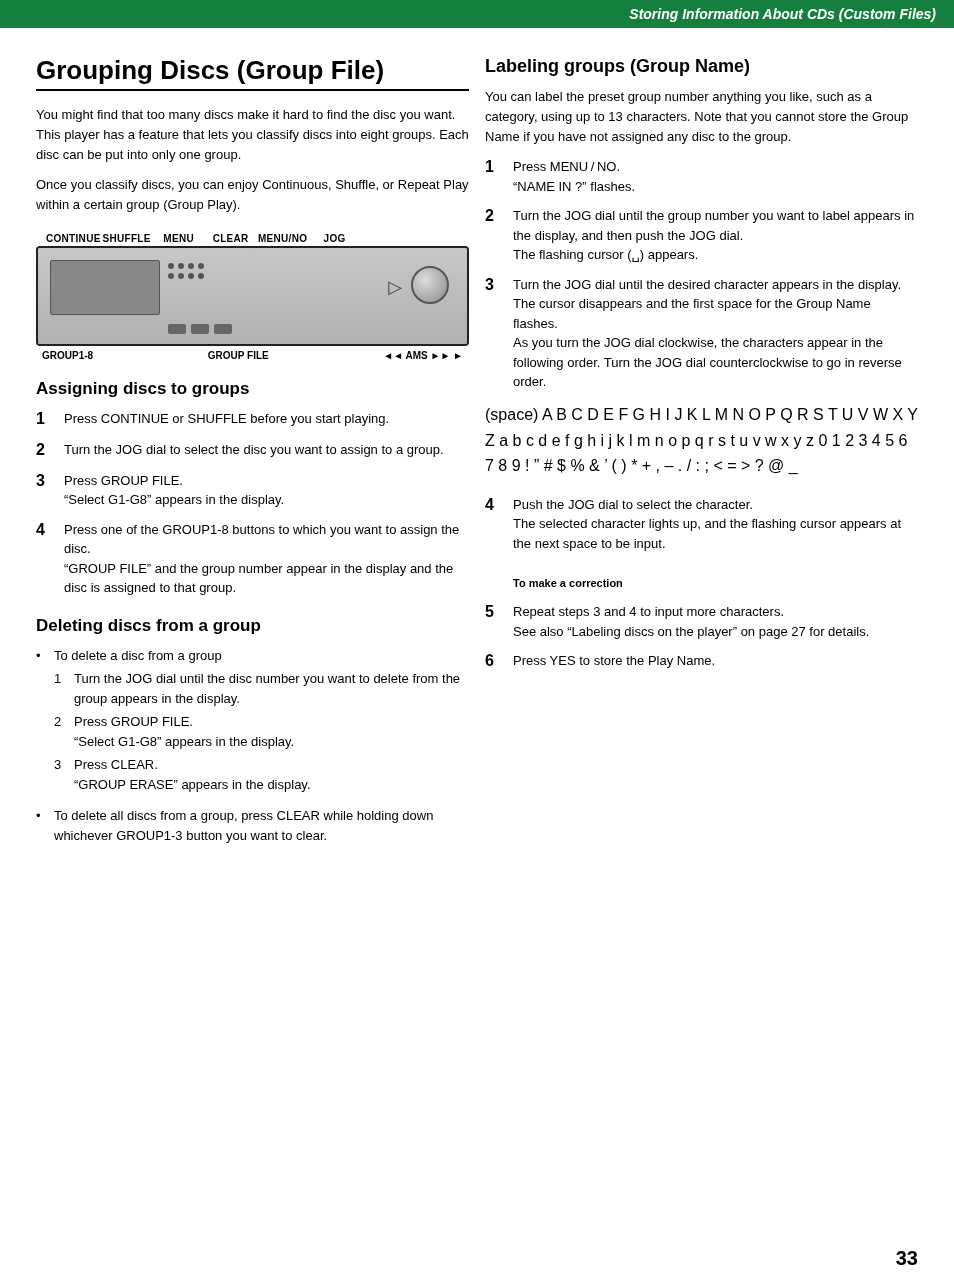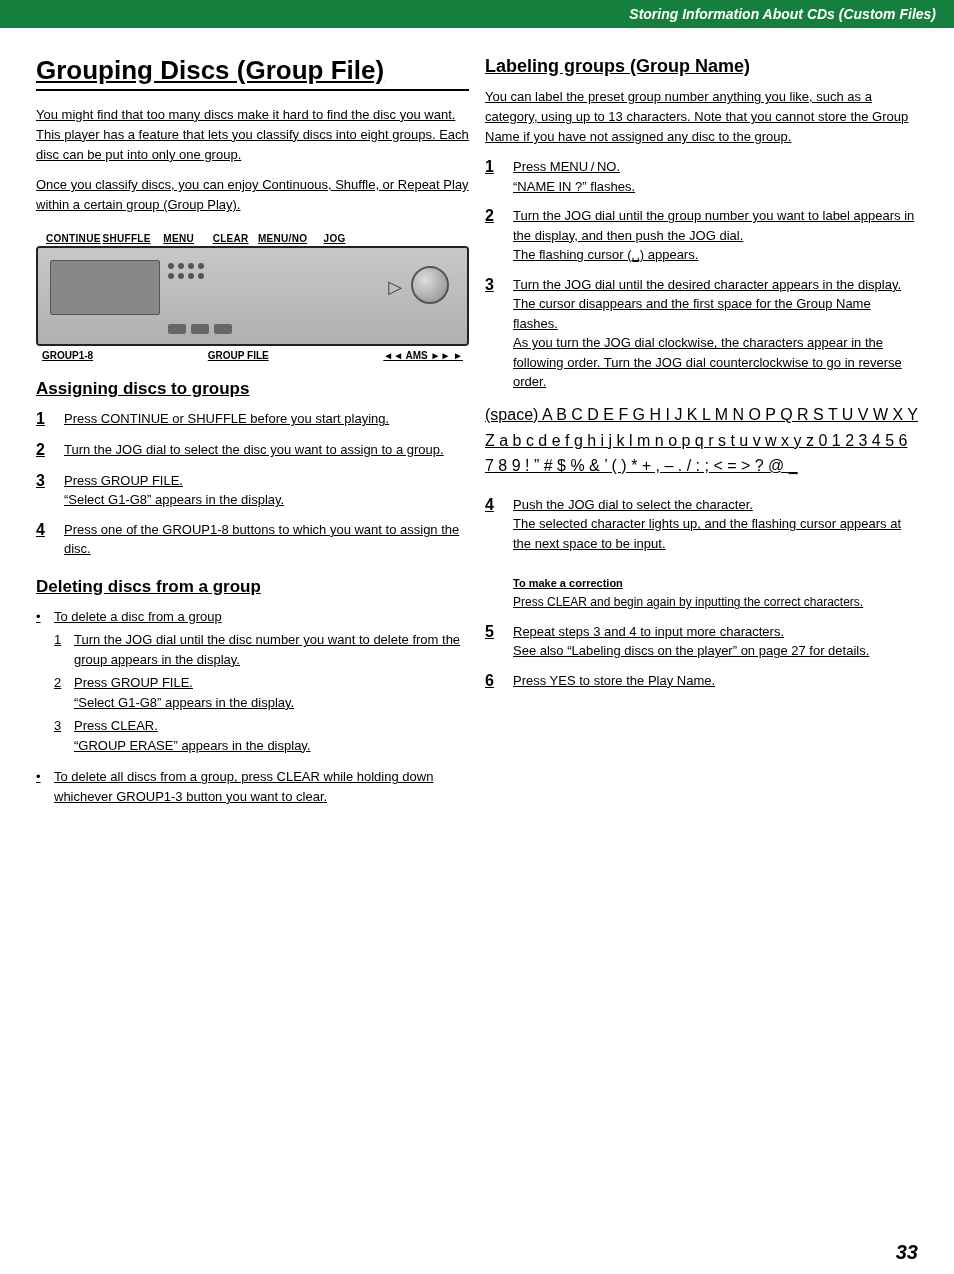--- a/index.html
+++ b/index.html
@@ -18,21 +18,20 @@
       text-align: right;
       padding: 6px 18px;
       font-style: italic;
       font-weight: bold;
       font-size: 14px;
     }
     .content {
       display: flex;
       padding: 28px 36px 28px 36px;
       gap: 16px;
-      text-decoration: underline;
     }
     .left-col {
       flex: 1 1 0;
       min-width: 0;
     }
     .right-col {
       flex: 1 1 0;
       min-width: 0;
     }
     .page-title {
@@ -228,25 +227,24 @@
       margin-bottom: 18px;
     }
     .correction-text {
       font-size: 12px;
       line-height: 1.5;
       margin-bottom: 12px;
     }
     
     .page-number {
       position: absolute;
-      bottom: 10px;
+      bottom: 4px;
       right: 36px;
       font-size: 20px;
       font-weight: bold;
-      font-style: italic;
     }
   </style>
 </head>
 <body>
 
 <div>
   <div class="header">Storing Information About CDs (Custom Files)</div>
 </div>
 
 <div class="content">
@@ -309,21 +307,21 @@
       <li>
         <span class="num-label">2</span>
         <span>Turn the JOG dial to select the disc you want to assign to a group.</span>
       </li>
       <li>
         <span class="num-label">3</span>
         <span><span>Press GROUP FILE.</span><br><span>“Select G1-G8” appears in the display.</span></span>
       </li>
       <li>
         <span class="num-label">4</span>
-        <span><span>Press one of the GROUP1-8 buttons to which you want to assign the disc.</span><br></span>
+        <span><span>Press one of the GROUP1-8 buttons to which you want to assign the disc.</span><br><span>“GROUP FILE” and the group number appear in the display and the disc is assigned to that group.</span></span>
       </li>
     </ol>
 
     <div class="section-heading">Deleting discs from a group</div>
     <ul class="bullet-list">
       <li>
         <span class="bullet-sym">•</span>
         <div>
           <span>To delete a disc from a group</span>
           <ol class="sub-list">
@@ -381,21 +379,20 @@
 
     <ol class="numbered-list" start="4">
 
       <li>
         <span class="num-label">4</span>
         <span>
           <span>Push the JOG dial to select the character.</span><br>
           <span>The selected character lights up, and the flashing cursor appears at the next space to be input.</span>
           <br><br>
           <span class="correction-note">To make a correction</span><br>
-          <span class="correction-text">Press CLEAR and begin again by inputting the correct characters.</span>
         </span>
       </li>
 
       <li>
         <span class="num-label">5</span>
         <span>
           <span>Repeat steps 3 and 4 to input more characters.</span><br>
           <span>See also “Labeling discs on the player” on page 27 for details.</span>
         </span>
       </li>

